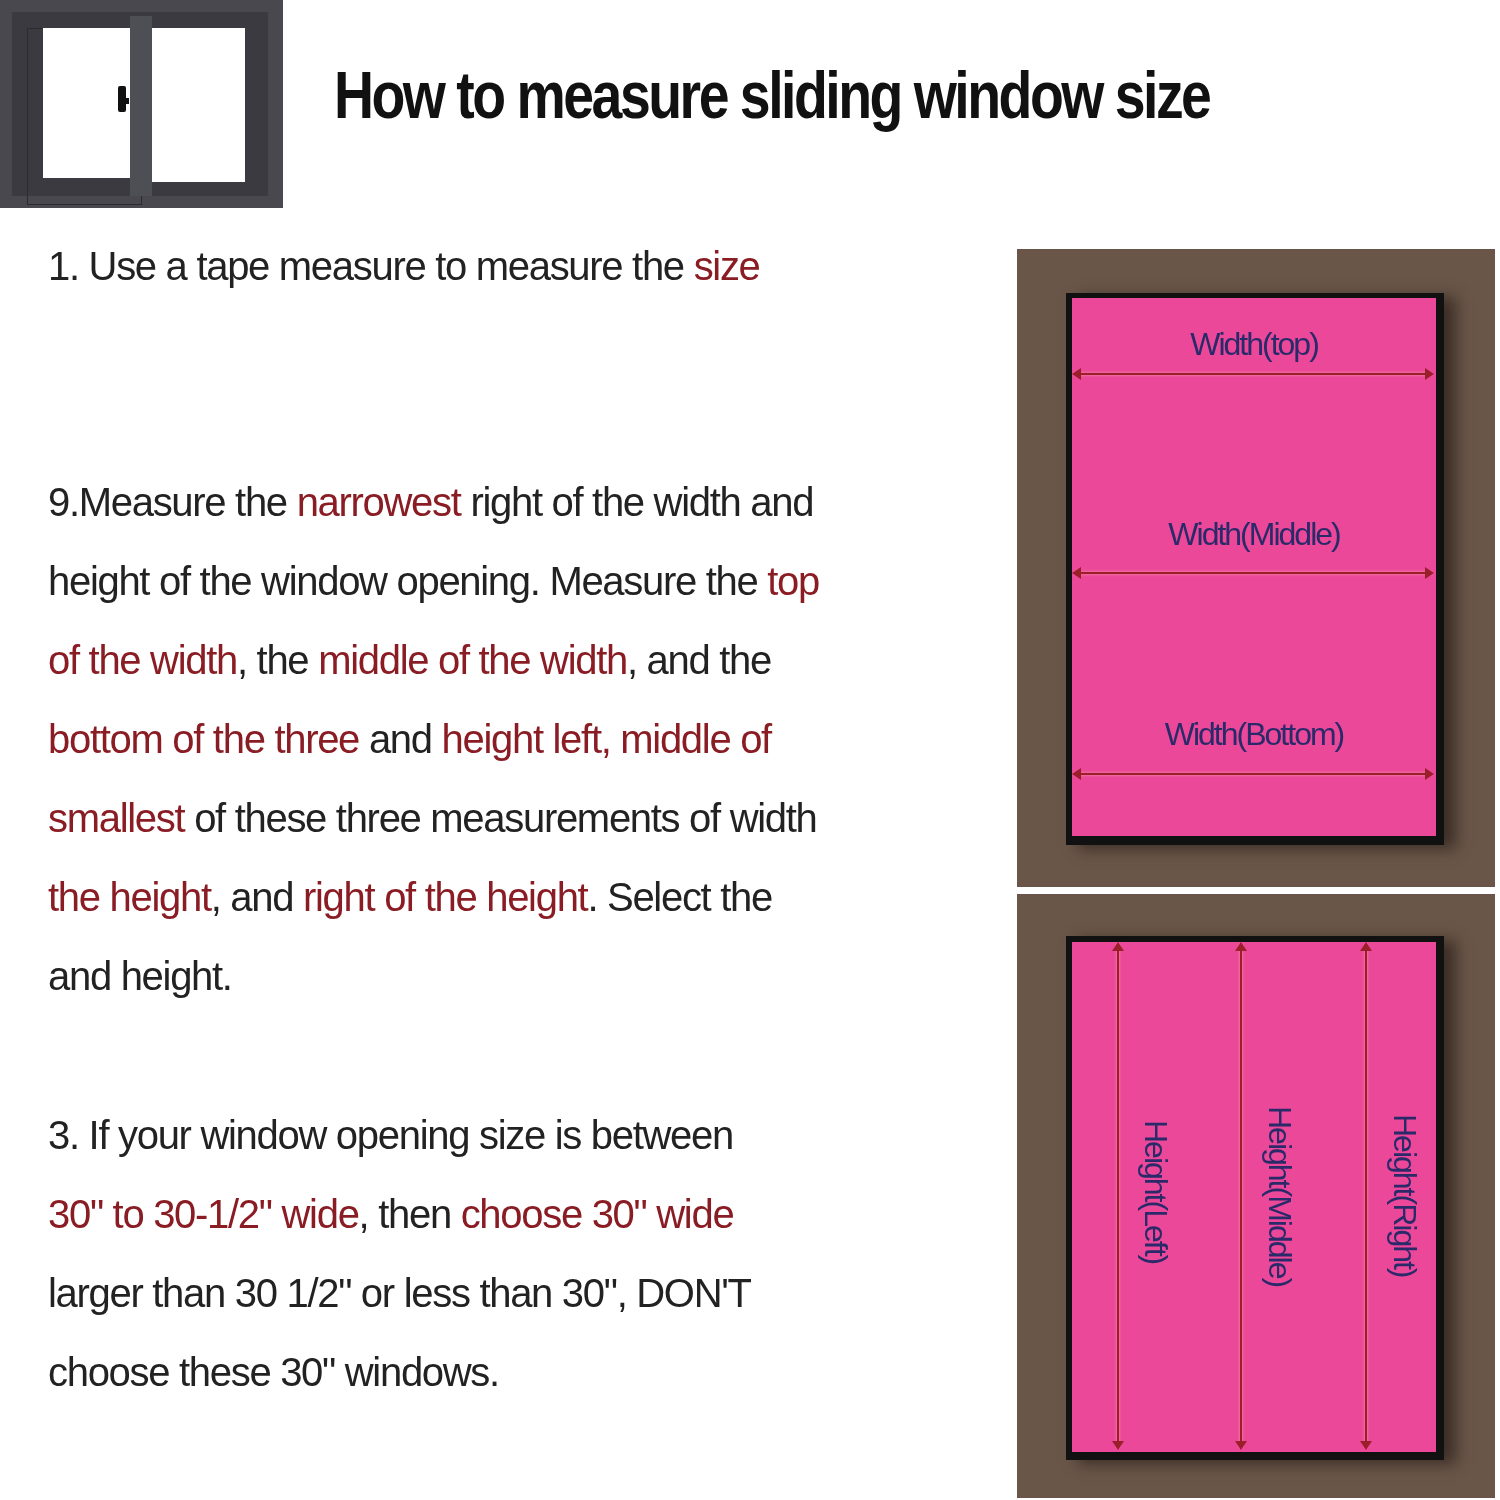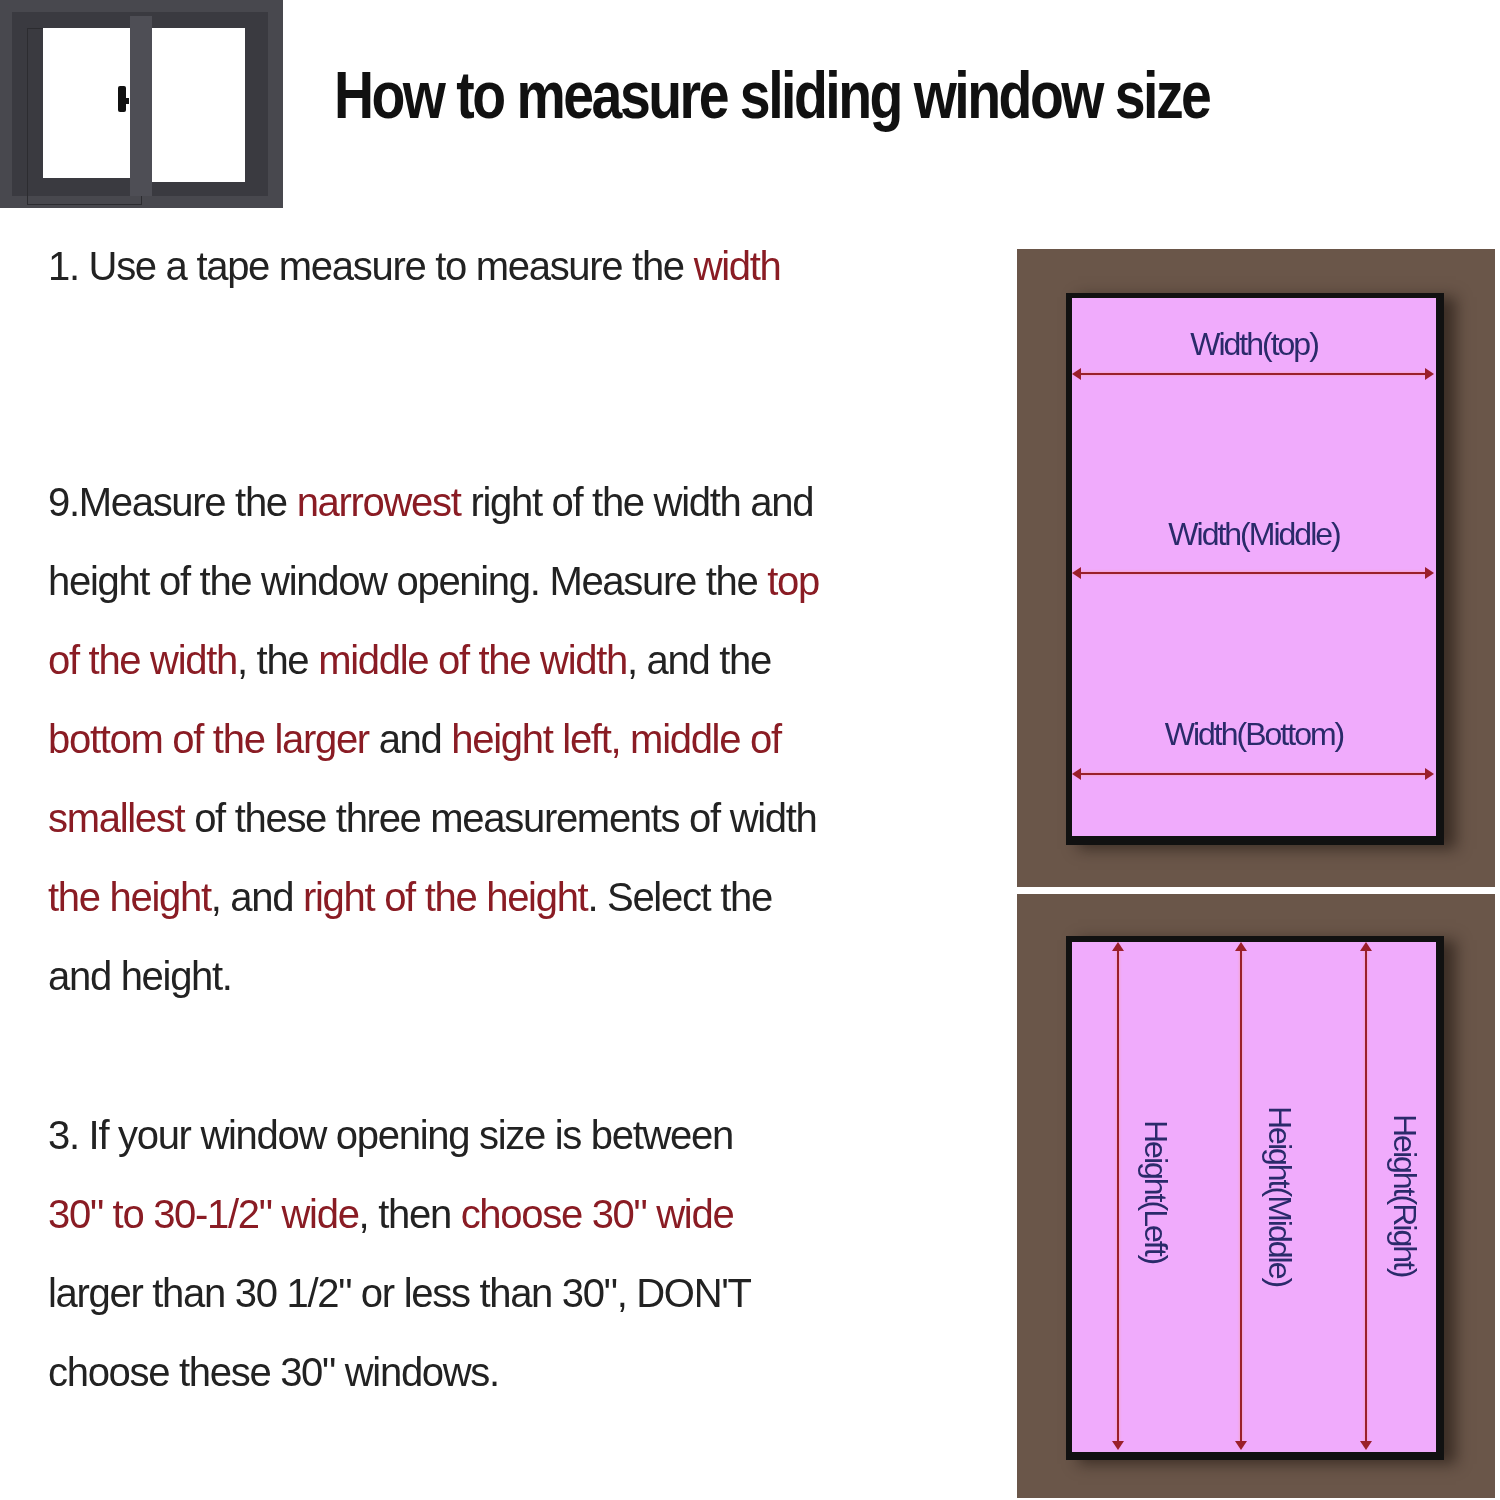--- a/index.html
+++ b/index.html
@@ -23,21 +23,21 @@
     .p1 { top: 227px; }
     .p2 { top: 463px; }
     .p3 { top: 1096px; }
     .line { display: block; white-space: nowrap; }
 
     
     .panel { position: absolute; left: 1017px; width: 478px; background: #6a5649; }
     .panel.top { top: 249px; height: 638px; }
     .panel.bottom { top: 894px; height: 604px; }
     .frame { position: absolute; background: #111; box-shadow: 12px 4px 14px rgba(30,20,15,0.6); }
-    .glass { position: absolute; background: #f0abfc; }
+    .glass { position: absolute; background: #ec4899; }
     .panel.top .frame { left: 49px; top: 44px; width: 378px; height: 552px; }
     .panel.top .glass { left: 6px; top: 5px; width: 364px; height: 538px; }
     .panel.bottom .frame { left: 49px; top: 42px; width: 378px; height: 524px; }
     .panel.bottom .glass { left: 6px; top: 6px; width: 364px; height: 510px; }
 
     .wlabel { position: absolute; left: 0; width: 364px; text-align: center; font-size: 32px; color: #2a2a6a; letter-spacing: -2px; }
     .harrow { position: absolute; left: 2px; width: 358px; height: 2px; background: #9a1f2a; box-shadow: 0 0 3px #f3a0a0; }
     .harrow::before, .harrow::after { content: ""; position: absolute; top: -5px; width: 0; height: 0; border-top: 6px solid transparent; border-bottom: 6px solid transparent; }
     .harrow::before { left: -2px; border-right: 9px solid #9a1f2a; }
     .harrow::after { right: -2px; border-left: 9px solid #9a1f2a; }
@@ -59,27 +59,27 @@
   </div>
   <div class="pane left"></div>
   <div class="pane right"></div>
   <div class="mullion"></div>
   <div class="latch"></div>
 </div>
 
 <div class="title">How to measure sliding window size</div>
 
 <div class="instr p1">
-    <span class="line"><span>1. Use a tape measure to measure the </span><span class="red">width</span></span>
+    <span class="line"><span>1. Use a tape measure to measure the </span><span class="red">size</span></span>
   </div>
 <div class="instr p2">
     <span class="line"><span>9.Measure the </span><span class="red">narrowest</span><span> right of the width and</span></span>
     <span class="line"><span>height of the window opening. Measure the </span><span class="red">top</span></span>
     <span class="line"><span class="red">of the width</span><span>, the </span><span class="red">middle of the width</span><span>, and the</span></span>
-    <span class="line"><span class="red">bottom of the larger</span><span> and </span><span class="red">height left, middle of</span></span>
+    <span class="line"><span class="red">bottom of the three</span><span> and </span><span class="red">height left, middle of</span></span>
     <span class="line"><span class="red">smallest</span><span> of these three measurements of width</span></span>
     <span class="line"><span class="red">the height</span><span>, and </span><span class="red">right of the height</span><span>. Select the</span></span>
     <span class="line"><span>and height.</span></span>
   </div>
 <div class="instr p3">
     <span class="line"><span>3. If your window opening size is between</span></span>
     <span class="line"><span class="red">30" to 30-1/2" wide</span><span>, then </span><span class="red">choose 30" wide</span></span>
     <span class="line"><span>larger than 30 1/2" or less than 30", DON'T</span></span>
     <span class="line"><span>choose these 30" windows.</span></span>
   </div>

